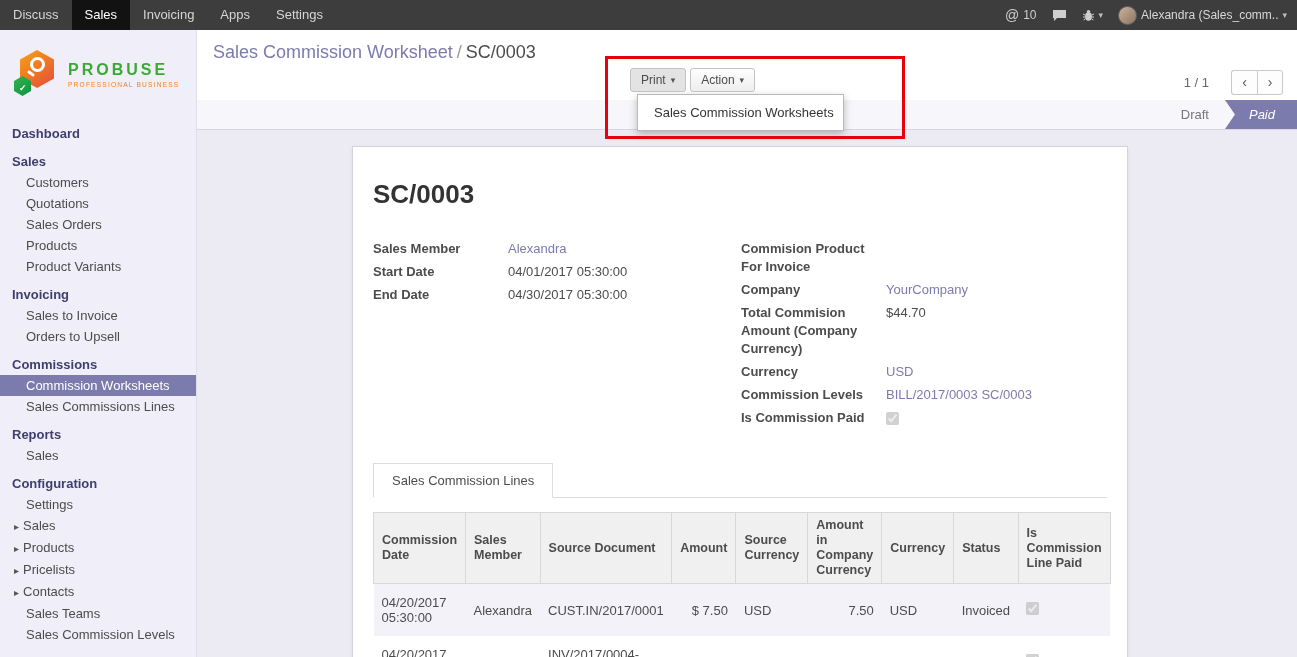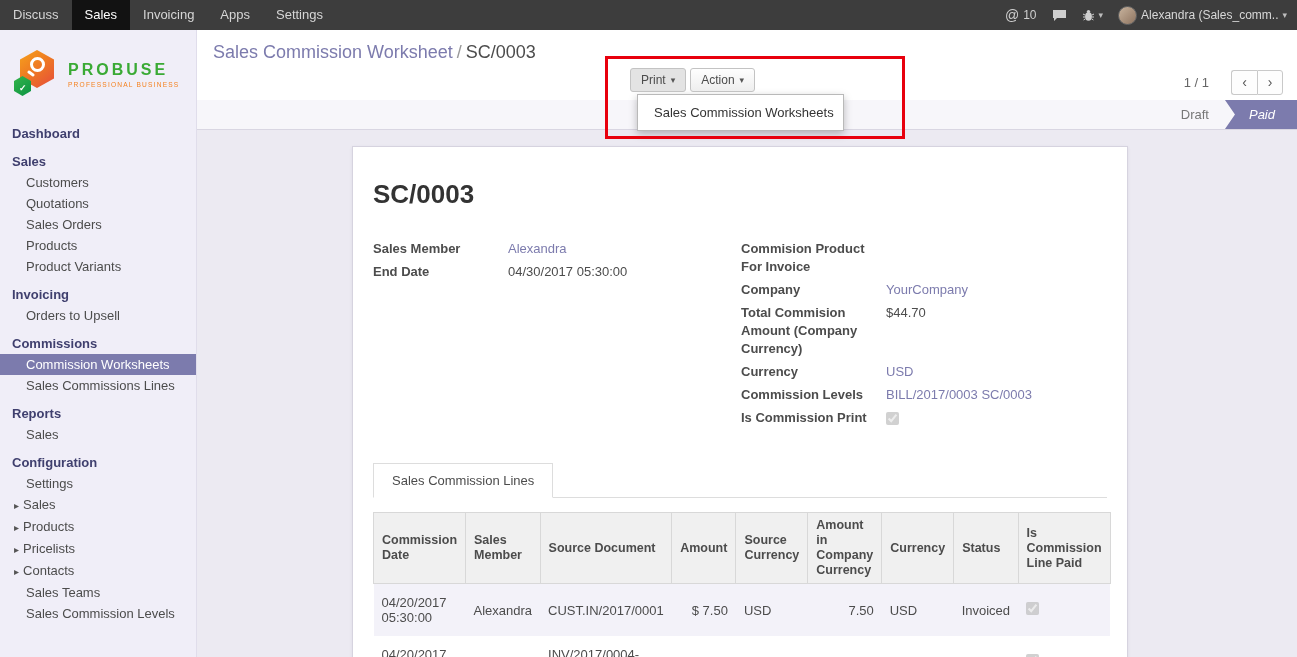--- a/index.html
+++ b/index.html
@@ -165,20 +165,21 @@
   </div>
   <nav class="menu">
     <div class="menu-item section">Dashboard</div>
     <div class="menu-item section">Sales</div>
     <div class="menu-item child">Customers</div>
     <div class="menu-item child">Quotations</div>
     <div class="menu-item child">Sales Orders</div>
     <div class="menu-item child">Products</div>
     <div class="menu-item child">Product Variants</div>
     <div class="menu-item section">Invoicing</div>
+    <div class="menu-item child">Sales to Invoice</div>
     <div class="menu-item child">Orders to Upsell</div>
     <div class="menu-item section">Commissions</div>
     <div class="menu-item child selected">Commission Worksheets</div>
     <div class="menu-item child">Sales Commissions Lines</div>
     <div class="menu-item section">Reports</div>
     <div class="menu-item child">Sales</div>
     <div class="menu-item section">Configuration</div>
     <div class="menu-item child">Settings</div>
     <div class="menu-item child"><span class="caret">▸</span><span>Sales</span></div>
     <div class="menu-item child"><span class="caret">▸</span><span>Products</span></div>
@@ -231,20 +232,24 @@
     <div class="sheet">
       <h1 class="sheet-title">SC/0003</h1>
 
       <div class="fields">
         <div class="fgroup-left">
           <div class="frow">
             <span class="flabel">Sales Member</span>
             <span class="fvalue link">Alexandra</span>
           </div>
           <div class="frow">
+            <span class="flabel">Start Date</span>
+            <span class="fvalue">04/01/2017 05:30:00</span>
+          </div>
+          <div class="frow">
             <span class="flabel">End Date</span>
             <span class="fvalue">04/30/2017 05:30:00</span>
           </div>
         </div>
 
         <div class="fgroup-right">
           <div class="frow">
             <span class="flabel">Commision Product For Invoice</span>
           </div>
           <div class="frow">
@@ -257,21 +262,21 @@
           </div>
           <div class="frow">
             <span class="flabel">Currency</span>
             <span class="fvalue link">USD</span>
           </div>
           <div class="frow">
             <span class="flabel">Commission Levels</span>
             <span class="fvalue link">BILL/2017/0003 SC/0003</span>
           </div>
           <div class="frow">
-            <span class="flabel">Is Commission Print</span>
+            <span class="flabel">Is Commission Paid</span>
             <span class="fvalue"><input type="checkbox" disabled="" checked="checked" style=""></span>
           </div>
         </div>
       </div>
 
       <div class="nav-tabs">
         <span class="tab">Sales Commission Lines</span>
       </div>
 
       <table class="lines">

